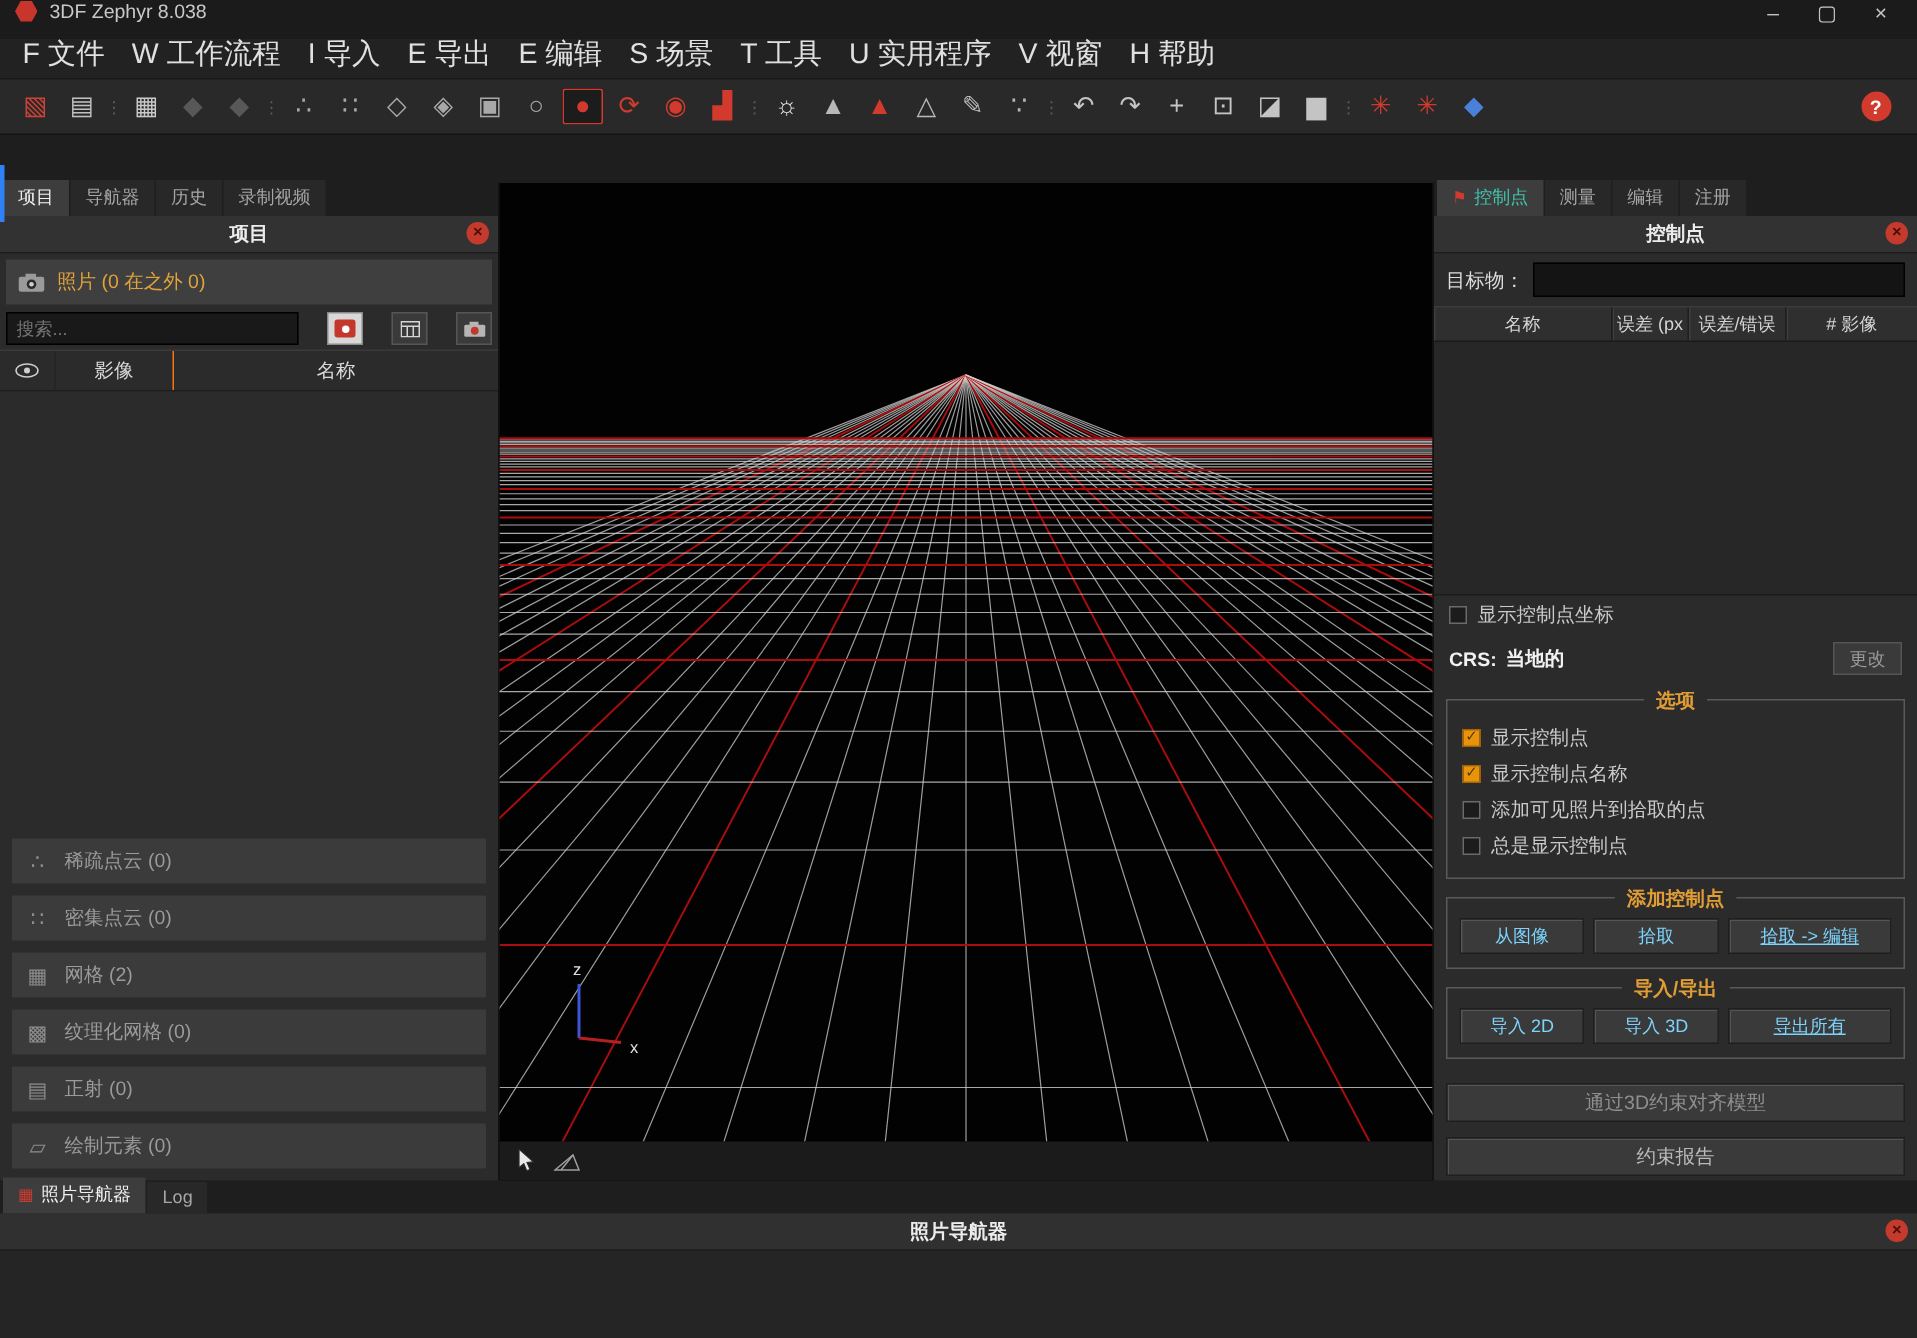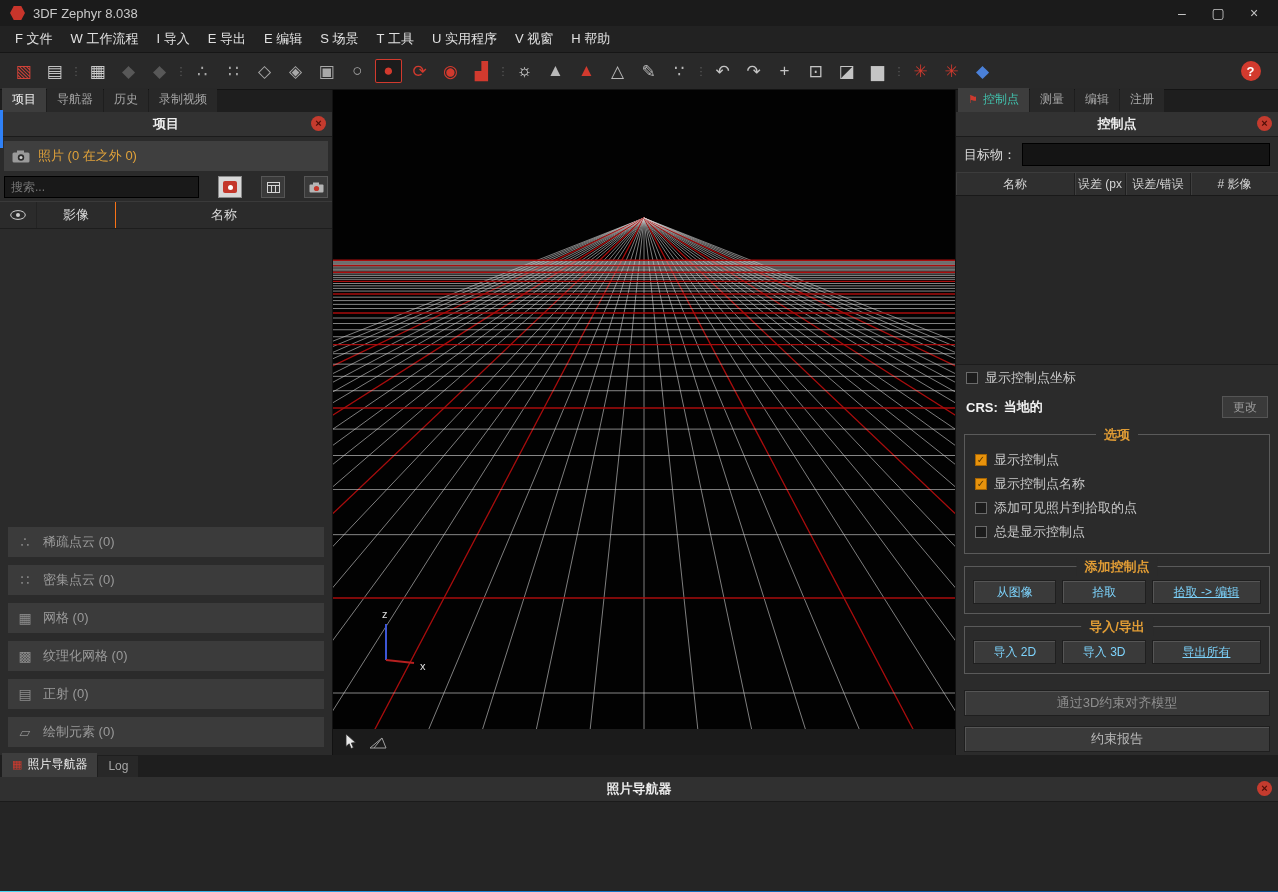--- a/index.html
+++ b/index.html
@@ -1,39 +1,39 @@
 <!DOCTYPE html>
 <html><head>
 <meta charset="utf-8">
 <style>
   html,body{margin:0;padding:0;background:#0d0d0d;}
   .app{position:relative;width:1278px;height:892px;background:#1e1e1e;overflow:hidden;
        font-family:"Liberation Sans","DejaVu Sans",sans-serif;color:#cfcfcf;-webkit-font-smoothing:antialiased;}
 
   
-  .titlebar{height:26px;background:#1b1b1b;display:flex;align-items:center;gap:8px;padding:0 10px;font-size:13px;}
+  .titlebar{height:26px;background:#1b1b1b;display:flex;gap:8px;padding:0 10px;font-size:13px;}
   .logo{width:15px;height:15px;background:#c8352b;clip-path:polygon(25% 4%,75% 4%,100% 50%,75% 96%,25% 96%,0% 50%);}
   .title-text{color:#c9c9c9;}
   .win-controls{margin-left:auto;display:flex;gap:8px;}
   .win-controls span{width:28px;text-align:center;font-size:14px;color:#c4c4c4;}
 
   
-  .menubar{height:26px;background:#222;display:flex;align-items:center;padding-left:6px;font-size:13px;border-bottom:1px solid #161616;}
+  .menubar{height:26px;background:#222;display:flex;align-items:flex-end;padding-left:6px;font-size:19px;border-bottom:1px solid #161616;}
   .menu-item{padding:3px 9px;color:#e0e0e0;}
 
   
   .toolbar{height:36px;background:#292929;display:flex;align-items:center;padding:0 8px;border-bottom:1px solid #141414;}
   .tb-btn{width:31px;height:30px;display:flex;align-items:center;justify-content:center;font-size:17px;border-radius:2px;}
   .tb-btn.boxed{box-shadow:inset 0 0 0 1px #d23a2e;background:#1c1c1c;width:27px;height:24px;margin:0 2px;}
   .tb-btn.round .tb-glyph{background:#d23a2e;color:#fff;width:20px;height:20px;border-radius:50%;display:flex;align-items:center;justify-content:center;font-size:13px;font-weight:bold;}
   .tb-btn.push-right{margin-left:auto;margin-right:4px;}
   .tb-sep{width:12px;text-align:center;color:#5d5d5d;font-size:11px;}
 
   
-  .main{display:flex;height:665px;}
+  .main{display:flex;height:665px;margin-top:32px;}
 
   .tabs{height:22px;background:#1e1e1e;display:flex;align-items:flex-end;gap:1px;padding-left:2px;font-size:12px;}
   .tab{padding:3px 10px 4px;background:#282828;color:#a6a6a6;display:flex;gap:5px;align-items:center;white-space:nowrap;}
   .tab.active{background:#3d3d3d;color:#f0f0f0;}
   .tab-icon{font-size:11px;}
 
   .panel-header{height:24px;background:#323232;position:relative;display:flex;align-items:center;justify-content:center;
     color:#ececec;font-weight:bold;font-size:13px;border-bottom:1px solid #1b1b1b;}
   .close-x{position:absolute;right:6px;top:4px;width:15px;height:15px;border-radius:50%;background:#c43b2e;
     color:#4d0e07;font-size:11px;font-weight:bold;display:flex;align-items:center;justify-content:center;line-height:1;}
@@ -296,21 +296,21 @@
           <div class="tree-row">
             <span class="tree-icon">∴</span>
             <span class="tree-label">稀疏点云 (0)</span>
           </div>
           <div class="tree-row">
             <span class="tree-icon">∷</span>
             <span class="tree-label">密集点云 (0)</span>
           </div>
           <div class="tree-row">
             <span class="tree-icon">▦</span>
-            <span class="tree-label">网格 (0)</span>
+            <span class="tree-label">网格 (2)</span>
           </div>
           <div class="tree-row">
             <span class="tree-icon">▩</span>
             <span class="tree-label">纹理化网格 (0)</span>
           </div>
           <div class="tree-row">
             <span class="tree-icon">▤</span>
             <span class="tree-label">正射 (0)</span>
           </div>
           <div class="tree-row">

